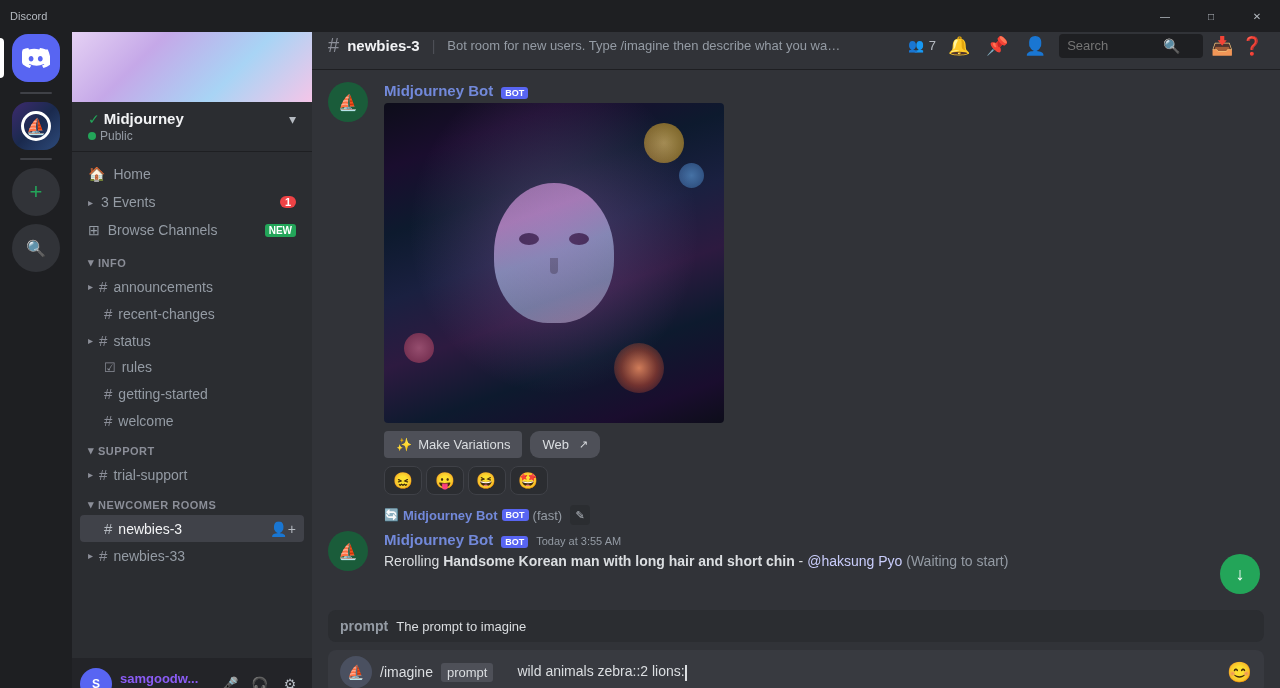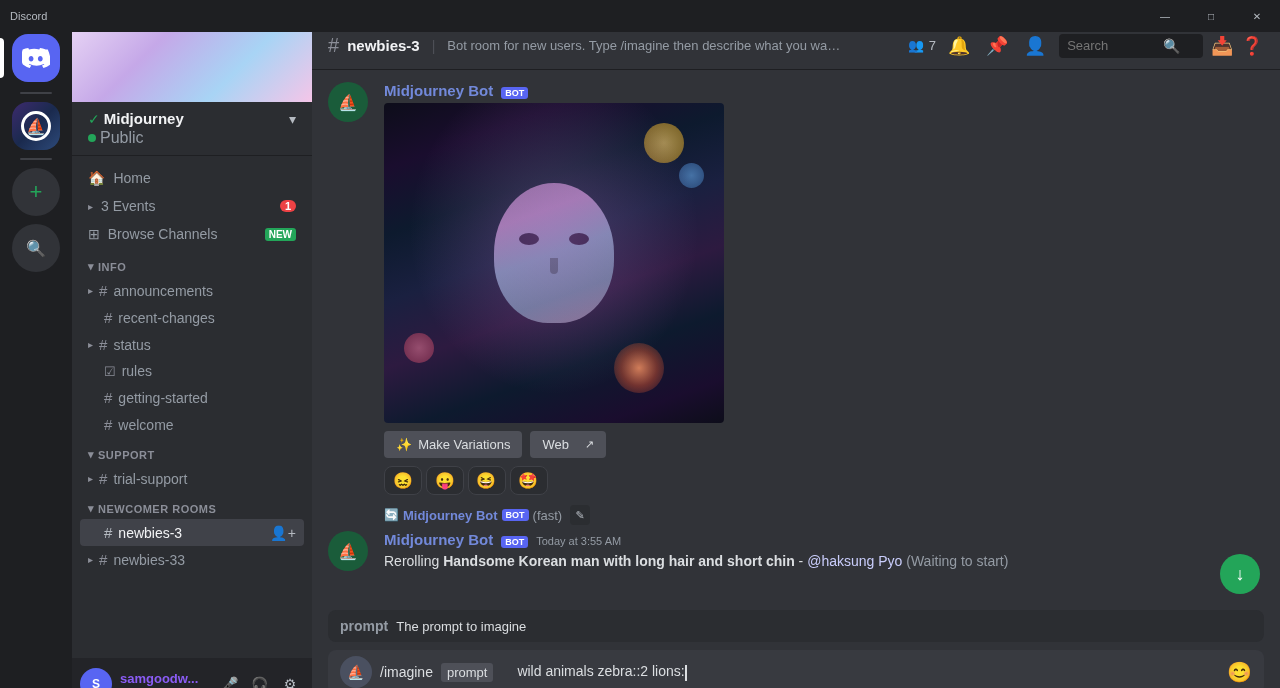--- a/index.html
+++ b/index.html
@@ -57,21 +57,21 @@
     <div style="padding:8px 16px;display:flex;flex-direction:column;border-bottom:1px solid #1e1f22;flex-shrink:0;cursor:pointer;">
       <div style="display:flex;align-items:center;justify-content:space-between;">
         <div style="display:flex;align-items:center;gap:4px;">
           <span style="color:#23a559;font-size:14px;">✓</span>
           <span style="font-weight:600;color:#f2f3f5;font-size:15px;">Midjourney</span>
         </div>
         <span style="color:#b5bac1;font-size:14px;">▾</span>
       </div>
       <div style="display:flex;align-items:center;gap:4px;margin-top:2px;">
         <div style="width:8px;height:8px;background:#23a559;border-radius:50%;"></div>
-        <span style="font-size:16px;color:#949ba4;">Public</span>
+        <span style="font-size:12px;color:#949ba4;">Public</span>
       </div>
     </div>
 
     <div style="flex:1;overflow-y:auto;padding-bottom:8px;">
 
       <div style="padding:8px 8px 4px;">
         <div style="display:flex;align-items:center;gap:8px;padding:6px 8px;border-radius:4px;cursor:pointer;color:#949ba4;font-size:14px;">
           <span style="font-size:14px;">🏠</span>
           <span style="flex:1;">Home</span>
         </div>
@@ -223,21 +223,21 @@
               <div style="position:absolute;inset:0;background:radial-gradient(ellipse at 50% 40%,rgba(180,120,200,0.3) 0%,transparent 60%);"></div>
               <div style="position:absolute;bottom:30px;right:60px;width:50px;height:50px;background:radial-gradient(circle,rgba(255,150,100,0.8),rgba(255,100,50,0.4),transparent);border-radius:50%;"></div>
             </div>
           </div>
 
           <div style="display:flex;gap:8px;margin-bottom:8px;flex-wrap:wrap;">
             <button style="background:#4e5058;border:none;border-radius:4px;padding:6px 12px;color:#dbdee1;font-size:13px;cursor:pointer;display:flex;align-items:center;gap:6px;font-weight:500;">
               <span>✨</span>
               <span>Make Variations</span>
             </button>
-            <button style="background:#4e5058;border:none;border-radius:4px;padding:6px 12px;color:#dbdee1;font-size:13px;cursor:pointer;display:flex;align-items:center;gap:16px;font-weight:500;">
+            <button style="background:#4e5058;border:none;border-radius:9px;padding:6px 12px;color:#dbdee1;font-size:13px;cursor:pointer;display:flex;align-items:center;gap:10px;font-weight:500;">
               <span>Web</span>
               <span style="font-size:11px;">↗</span>
             </button>
           </div>
 
           <div style="display:flex;gap:4px;">
             <button style="background:#2b2d31;border:1px solid #3f4147;border-radius:8px;padding:4px 8px;cursor:pointer;font-size:16px;">😖</button>
             <button style="background:#2b2d31;border:1px solid #3f4147;border-radius:8px;padding:4px 8px;cursor:pointer;font-size:16px;">😛</button>
             <button style="background:#2b2d31;border:1px solid #3f4147;border-radius:8px;padding:4px 8px;cursor:pointer;font-size:16px;">😆</button>
             <button style="background:#2b2d31;border:1px solid #3f4147;border-radius:8px;padding:4px 8px;cursor:pointer;font-size:16px;">🤩</button>

